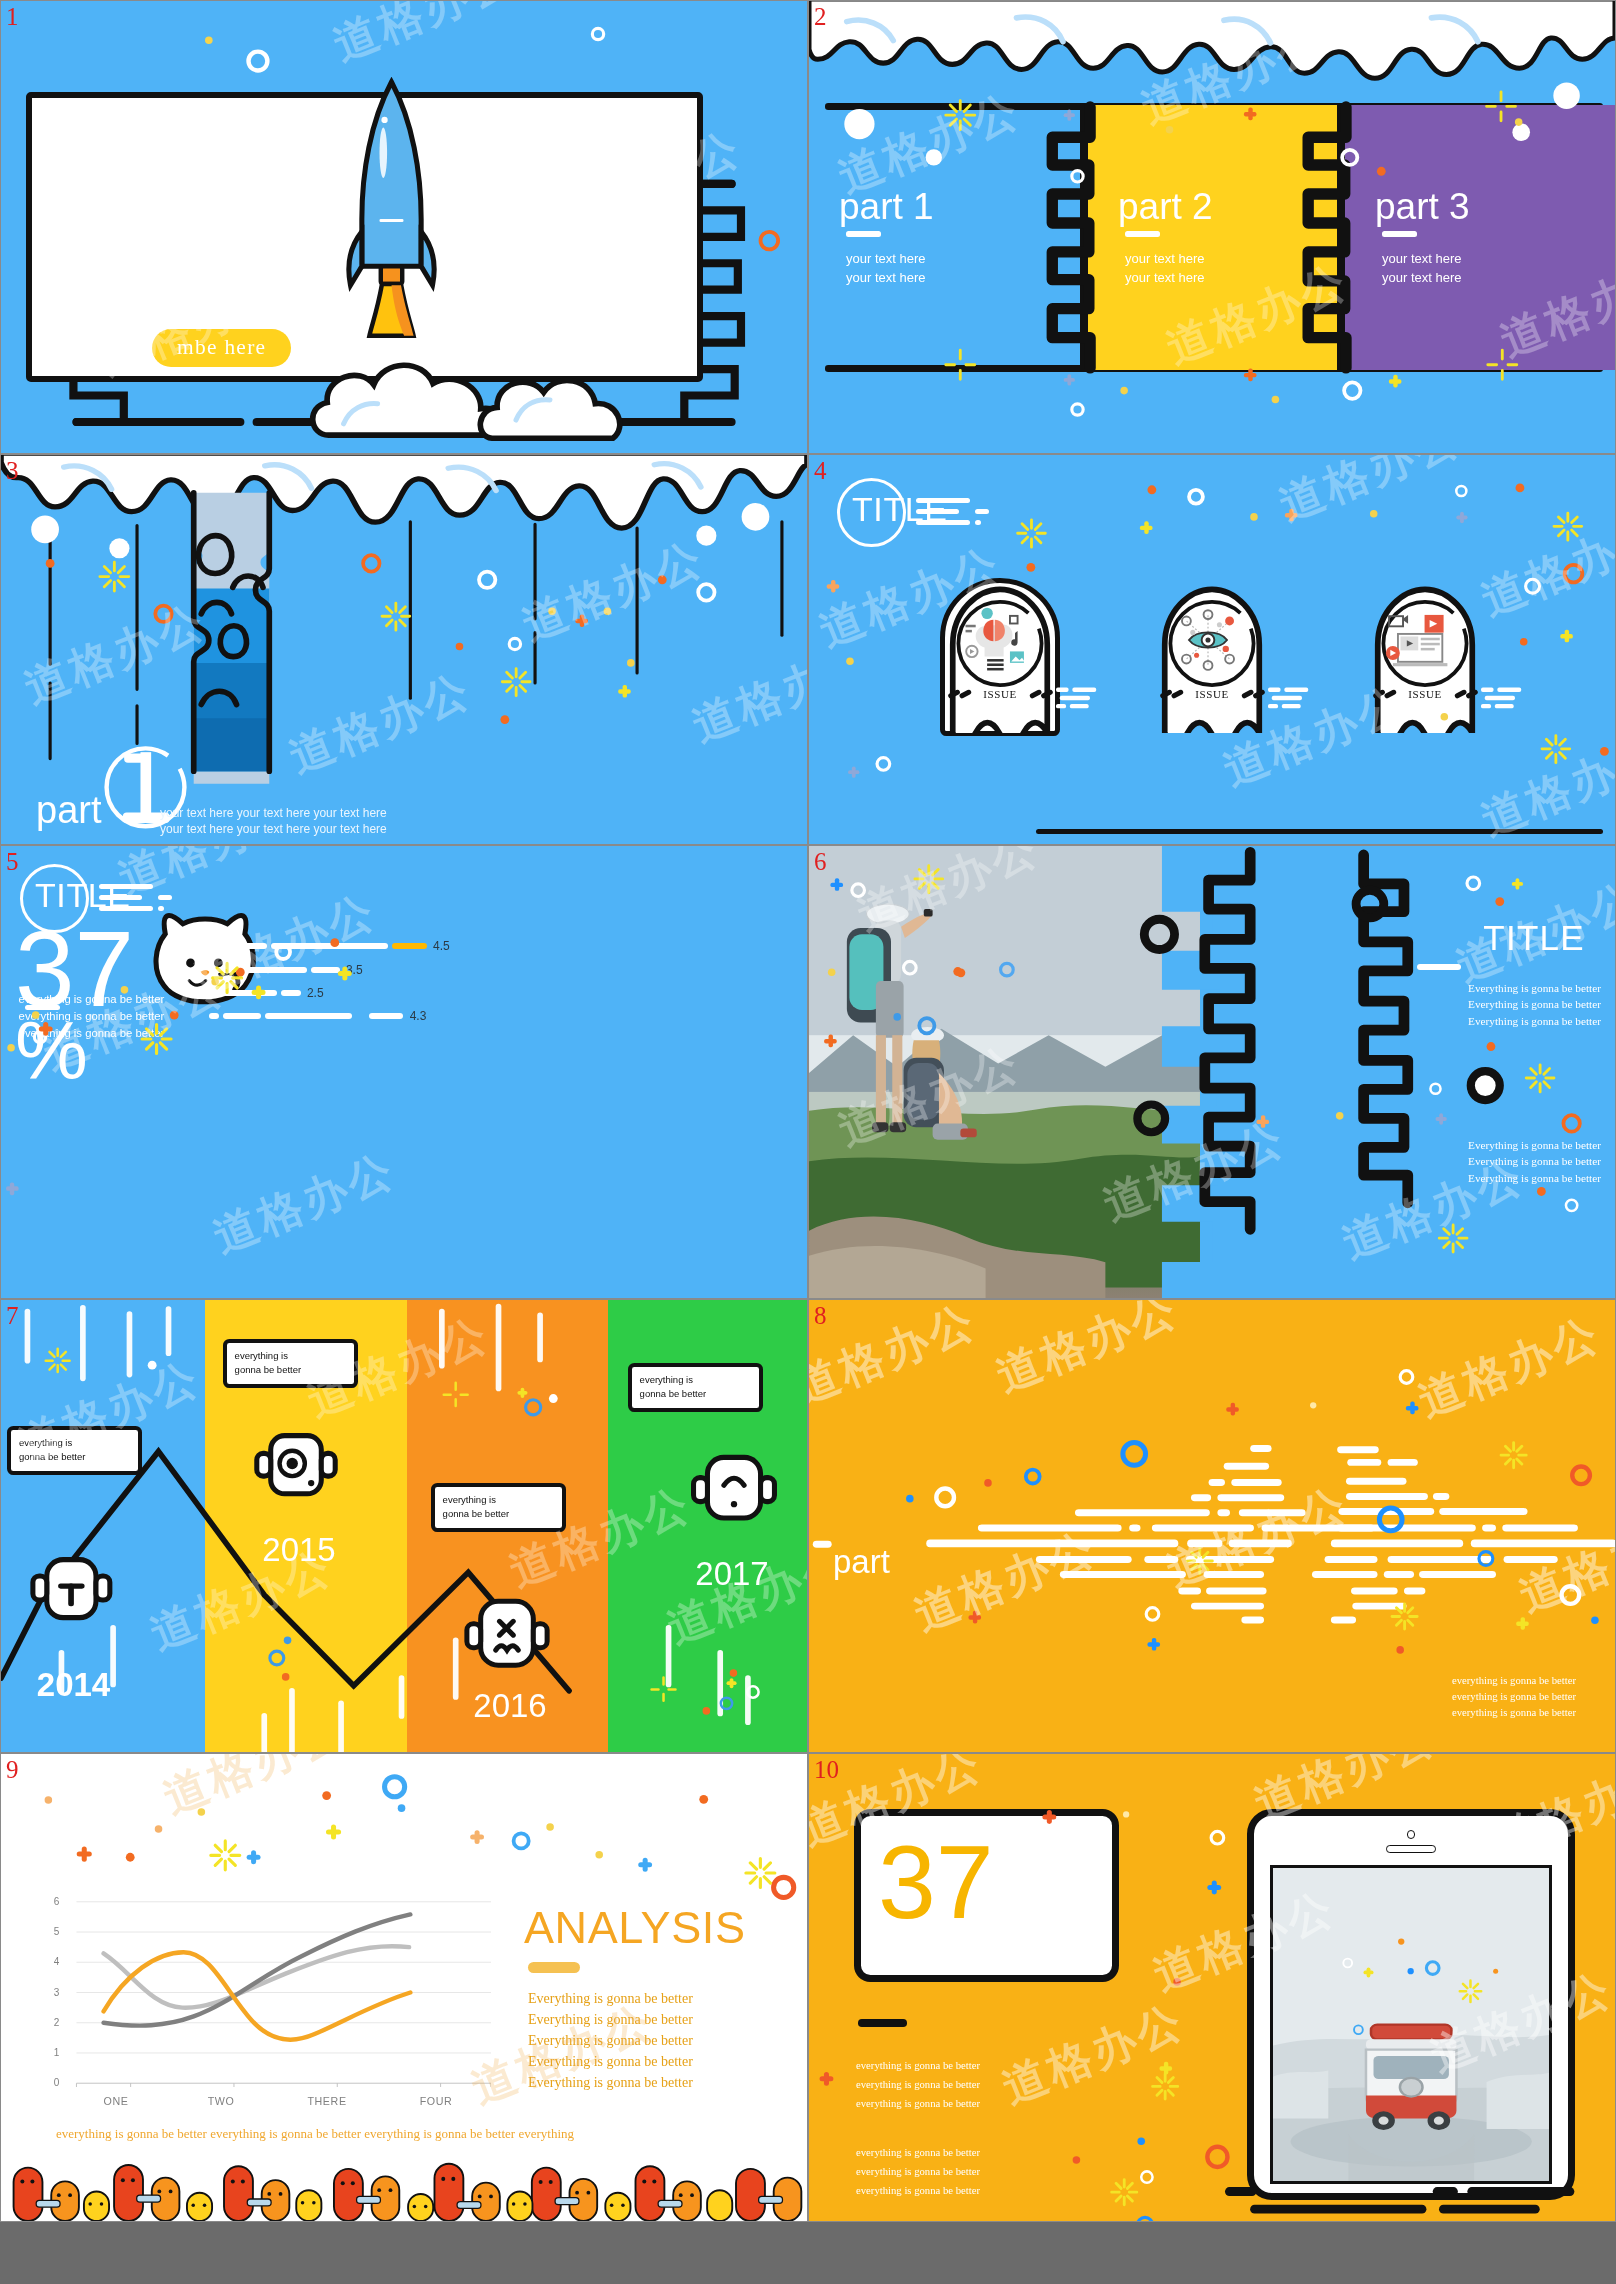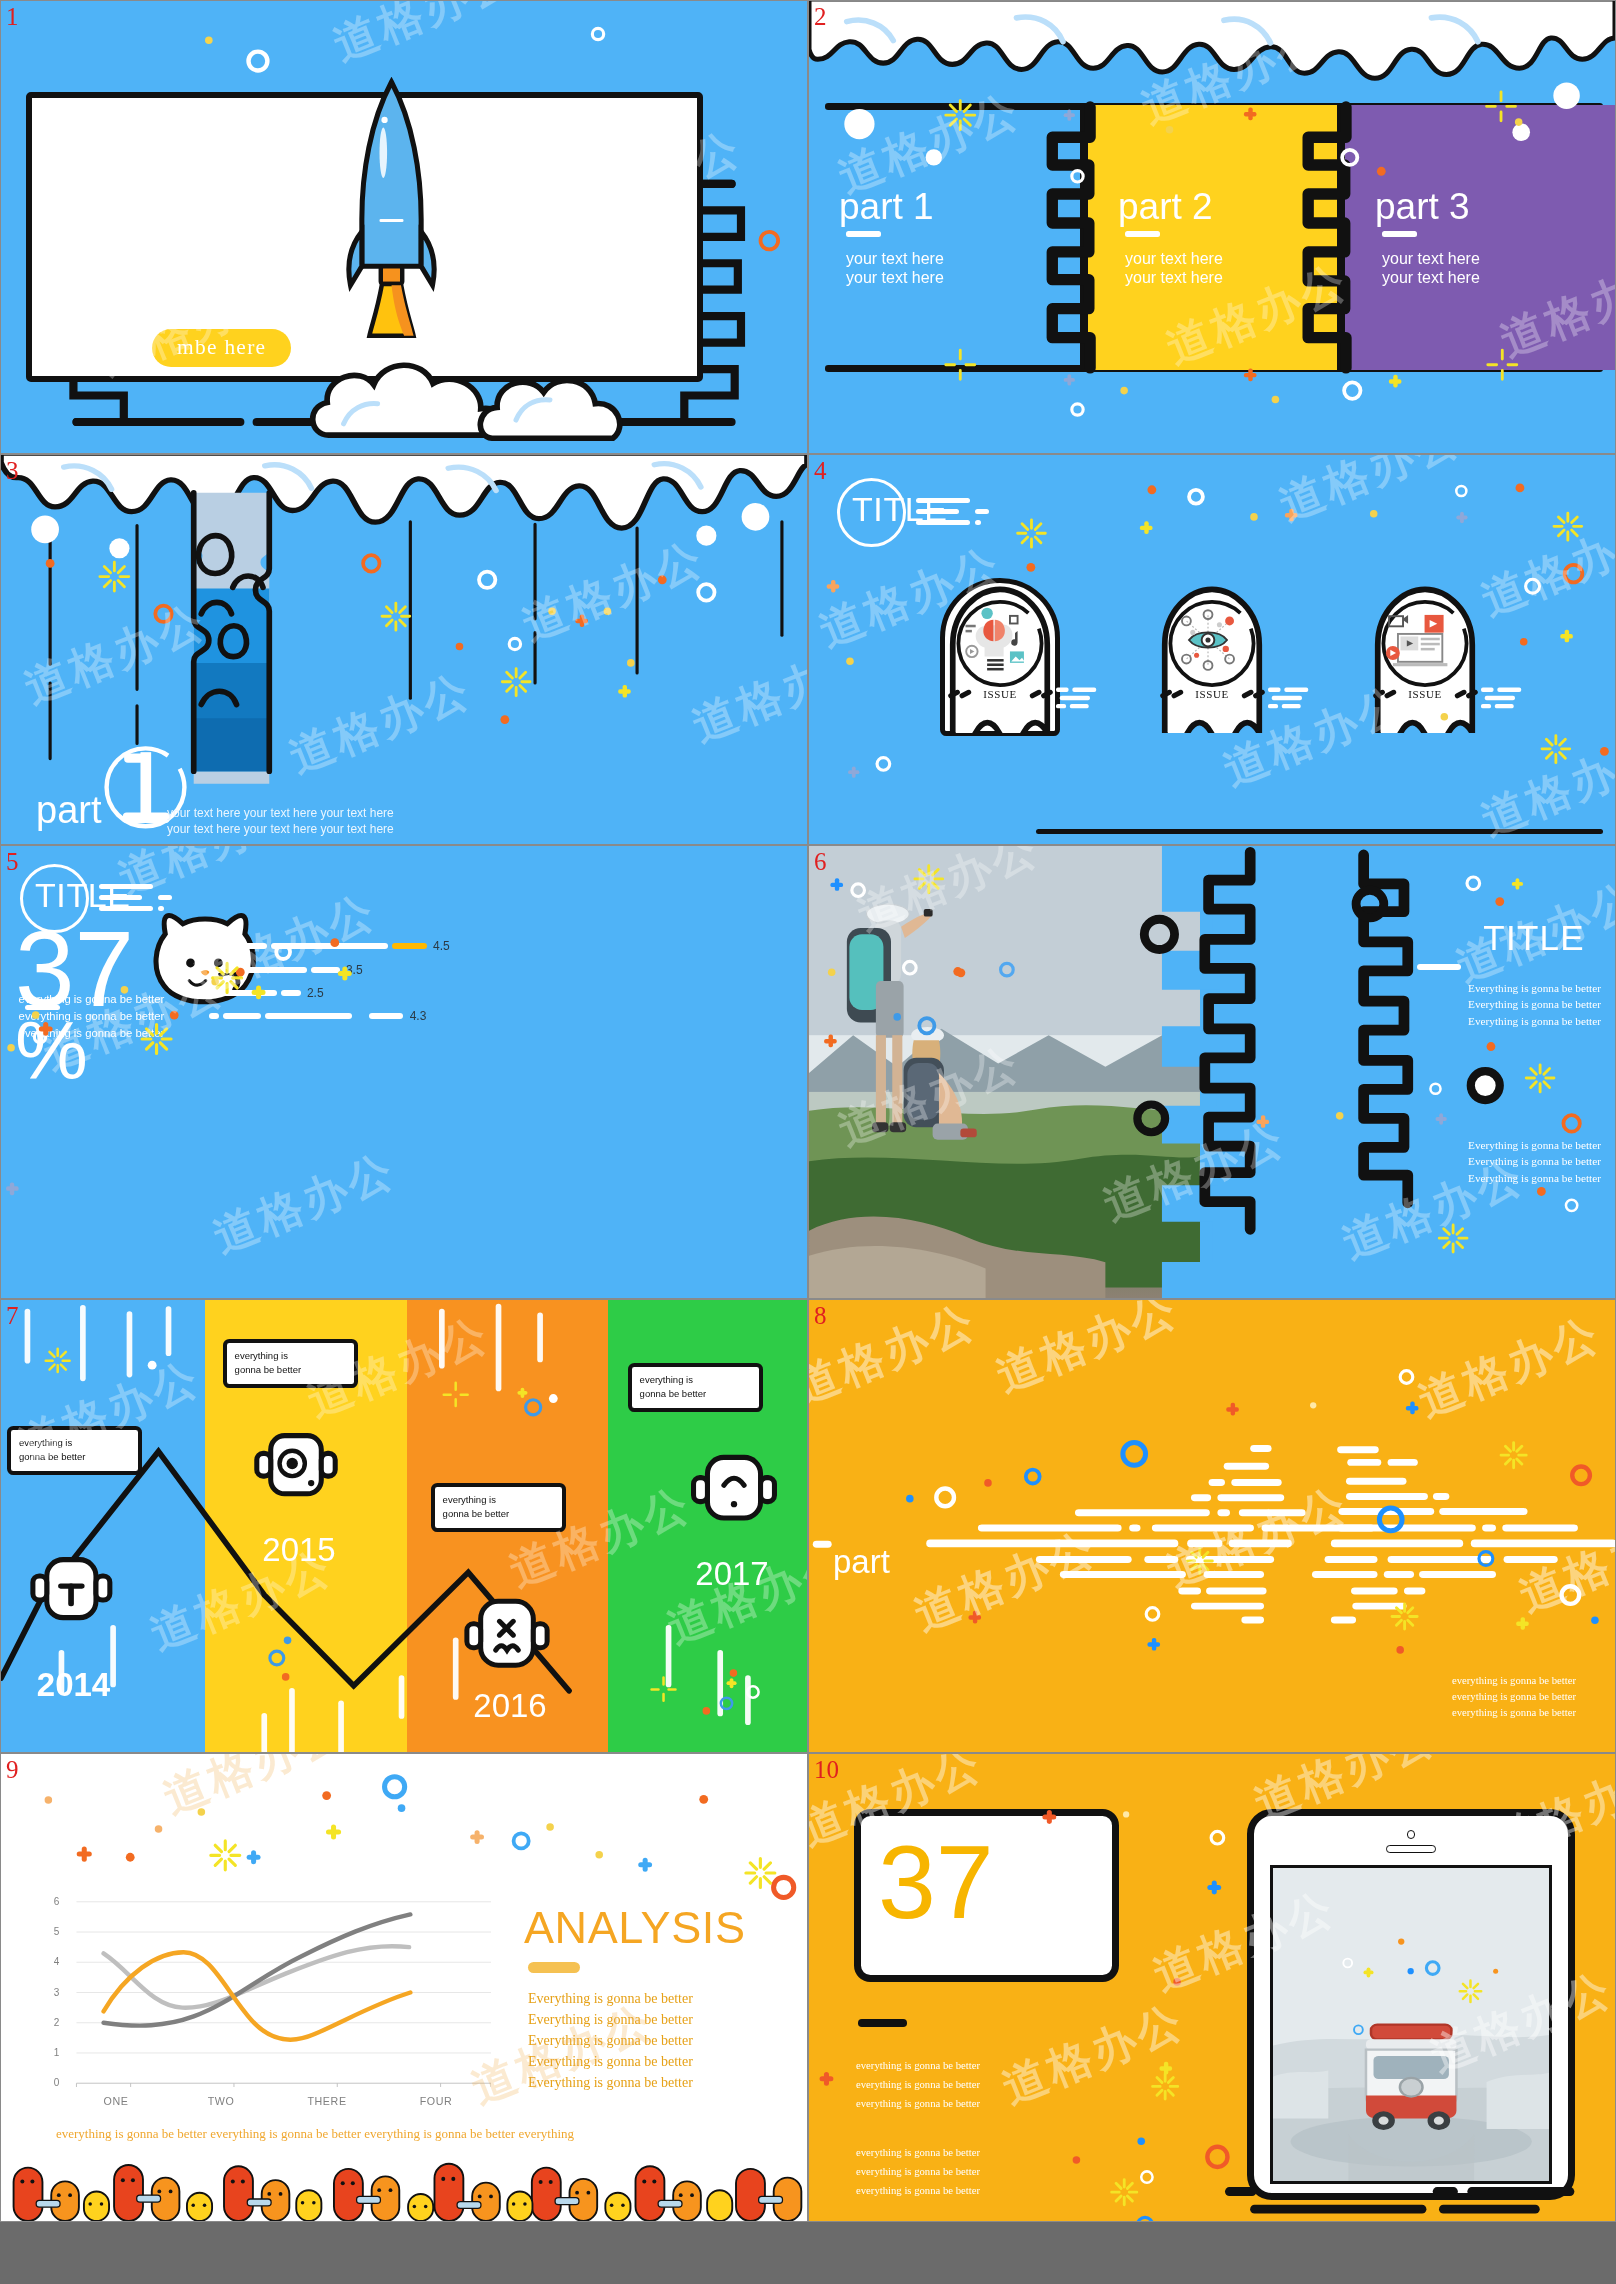--- a/index.html
+++ b/index.html
@@ -36,27 +36,27 @@
   .rocket { position:absolute; left:343px; top:76px; width:95px; height:265px; z-index:6; }
 
   
   .s2-col { position:absolute; top:104px; height:265px; }
   .s2-c1 { left:0; width:271px; background:transparent; }
   .s2-c2 { left:271px; width:265px; background:#FFD21E; border-left:8.8px solid #111; border-right:8.8px solid #111;}
   .s2-c3 { left:536px; width:272px; background:#7e5bb0; }
   .s2-lbl { position:absolute; color:#fff; font-size:37px; font-weight:300;
             font-family:"Liberation Sans", sans-serif; }
   .s2-ul { position:absolute; width:35px; height:5.7px; background:#fff; border-radius:2.5px; }
-  .s2-sub { position:absolute; color:#fff; font-size:16px; line-height:19px; }
+  .s2-sub { position:absolute; color:#fff; font-size:13px; line-height:19px; }
   .s2-hr { position:absolute; height:7px; background:#111; border-radius:3.2px; }
   .cloudtop { position:absolute; top:-2.5px; left:0; width:100%; height:88px; }
 
   
   .s3-part { position:absolute; left:35px; top:334px; color:#fff; font-size:38px; font-weight:300; }
-  .s3-txt { position:absolute; left:166px; top:350px; color:#eaf6ff; font-size:12px; line-height:16.4px; }
+  .s3-txt { position:absolute; left:159px; top:350px; color:#eaf6ff; font-size:12px; line-height:16.4px; }
 
   
   .tl { position:absolute; }
   .tl-ring { position:absolute; width:69px; height:69px; border:3.2px solid #fff; border-radius:50%; }
   .tl-word { position:absolute; left:17.6px; top:16.4px; color:#fff; font-size:34px; letter-spacing:0.6px;
              font-family:"Liberation Sans", sans-serif; }
   .tl-bar { position:absolute; background:#fff; border-radius:2.5px; height:5px; }
 
   .issue-card { position:absolute; top:123px; width:120px; height:158px; }
   .issue-top { position:absolute; top:0; left:0; width:120px; height:158px; background:#fff;

